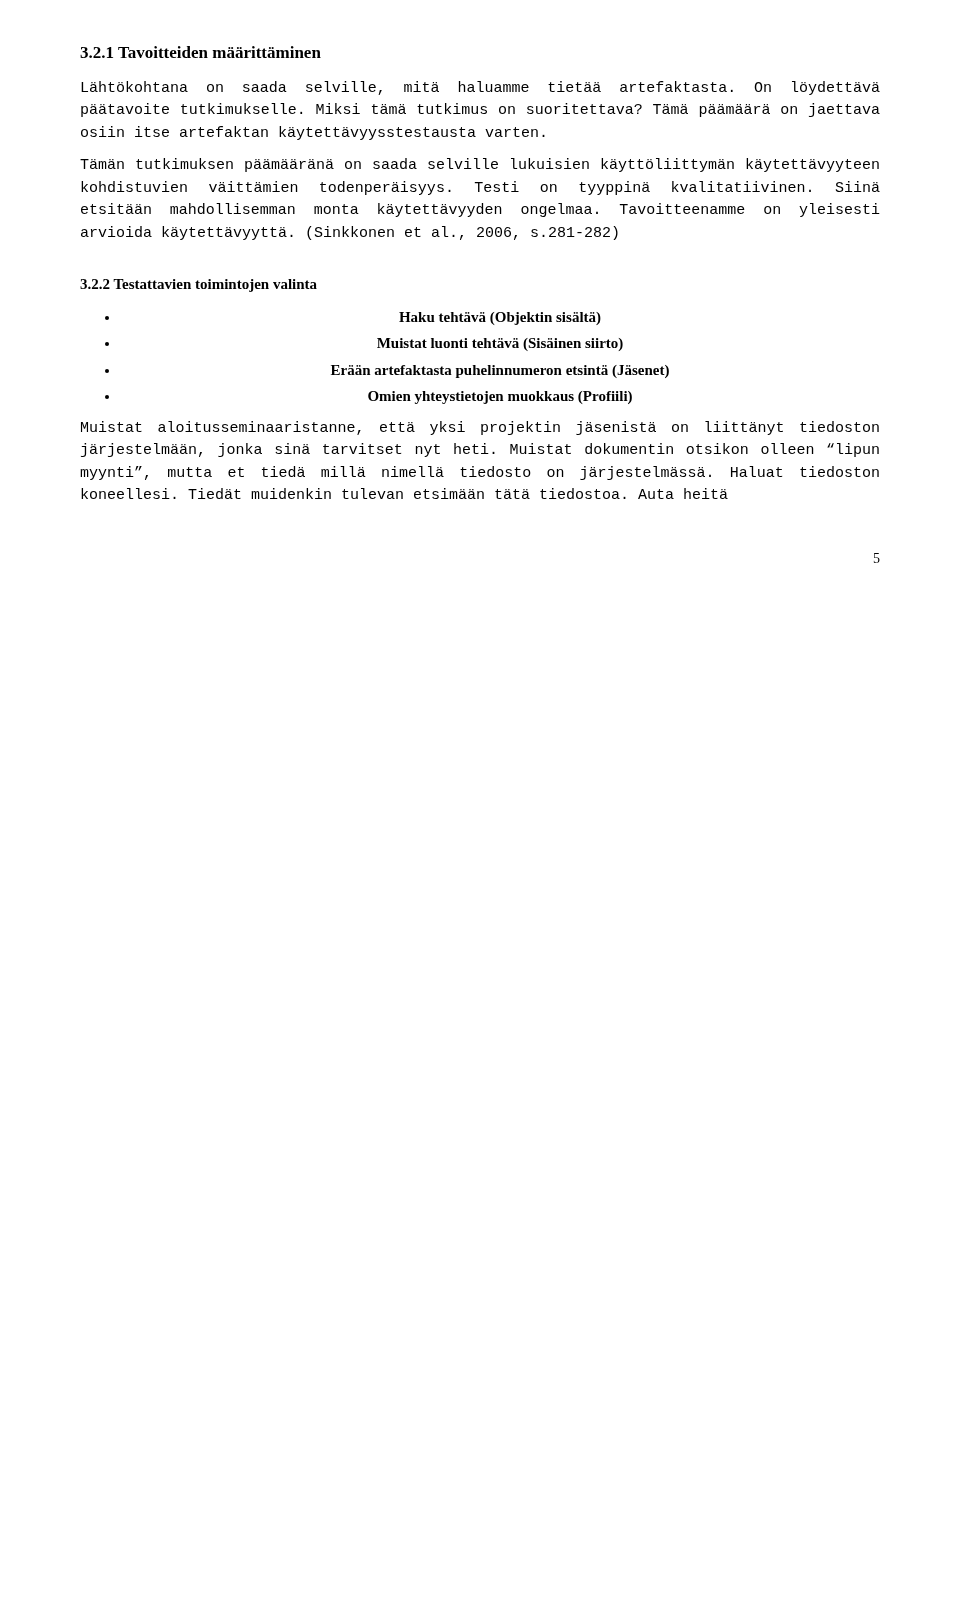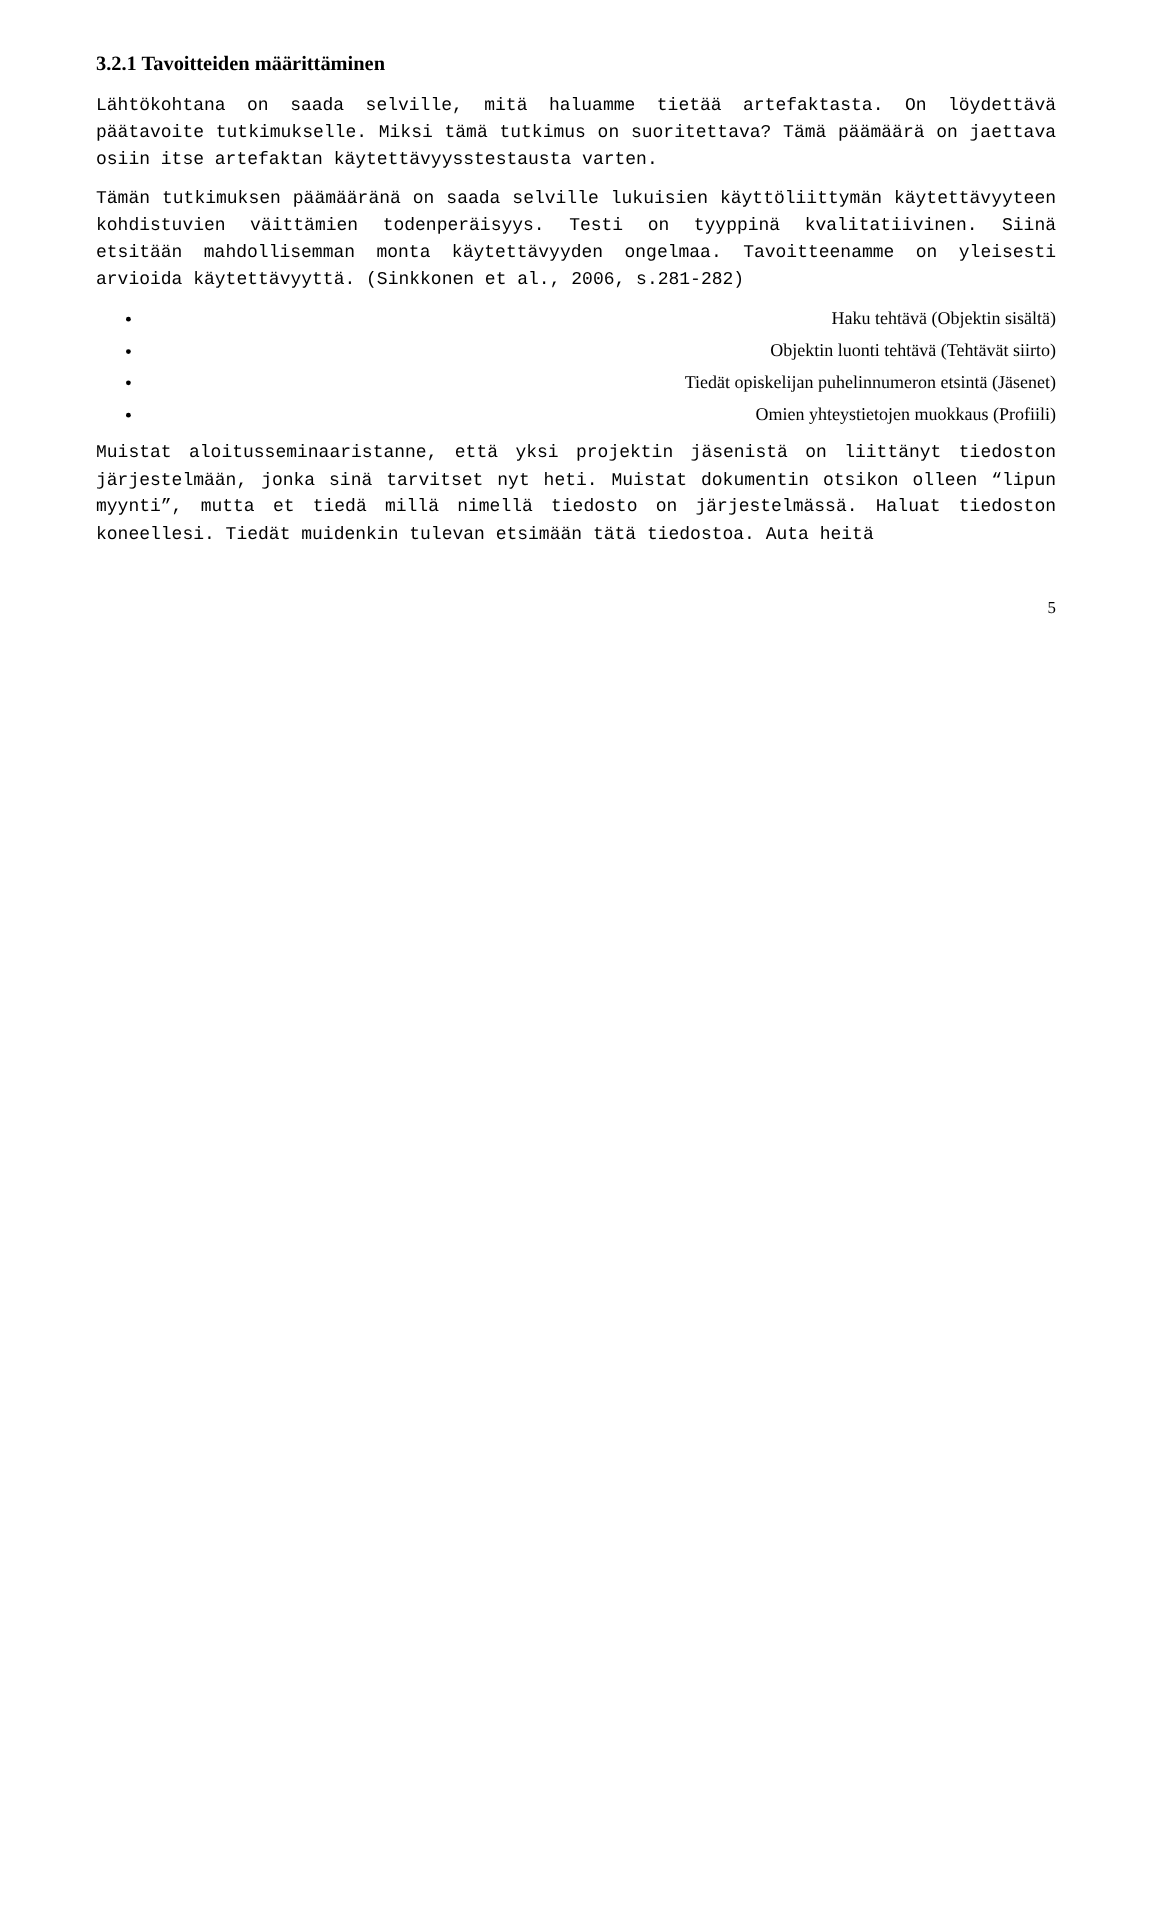--- a/index.html
+++ b/index.html
@@ -46,21 +46,22 @@
       font-family: Liberation Mono, monospace;
     }
 
     ul {
       margin: 10px 0 10px 40px;
       list-style-type: disc;
     }
 
     ul li {
       margin-bottom: 4px;
-      text-align: right;
+      text-align: center;
+      font-weight: bold;
     }
 
     .page-number {
       text-align: right;
       margin-top: 40px;
       font-size: 14px;
     }
 
     .italic-quote {
       font-style: normal;
@@ -70,25 +71,26 @@
 </head>
 <body>
 
 <div class="page-content">
 
   <h2>3.2.1 Tavoitteiden määrittäminen</h2>
 
   <p>Lähtökohtana on saada selville, mitä haluamme tietää artefaktasta. On löydettävä päätavoite tutkimukselle. Miksi tämä tutkimus on suoritettava? Tämä päämäärä on jaettava osiin itse artefaktan käytettävyysstestausta varten.</p>
   <p>Tämän tutkimuksen päämääränä on saada selville lukuisien käyttöliittymän käytettävyyteen kohdistuvien väittämien todenperäisyys. Testi on tyyppinä kvalitatiivinen. Siinä etsitään mahdollisemman monta käytettävyyden ongelmaa. Tavoitteenamme on yleisesti arvioida käytettävyyttä. (Sinkkonen et al., 2006, s.281-282)</p>
 
+  <h3>3.2.2 Testattavien toimintojen valinta</h3>
 
 
   <ul>
     <li>Haku tehtävä (Objektin sisältä)</li>
-    <li>Objektin luonti tehtävä (Tehtävät siirto)</li>
-    <li>Tiedät opiskelijan puhelinnumeron etsintä (Jäsenet)</li>
+    <li>Muistat luonti tehtävä (Sisäinen siirto)</li>
+    <li>Erään artefaktasta puhelinnumeron etsintä (Jäsenet)</li>
     <li>Omien yhteystietojen muokkaus (Profiili)</li>
   </ul>
 
   <p class="italic-quote">Muistat aloitusseminaaristanne, että yksi projektin jäsenistä on liittänyt tiedoston järjestelmään, jonka sinä tarvitset nyt heti. Muistat dokumentin otsikon olleen “lipun myynti”, mutta et tiedä millä nimellä tiedosto on järjestelmässä. Haluat tiedoston koneellesi. Tiedät muidenkin tulevan etsimään tätä tiedostoa. Auta heitä</p>
 
   <div class="page-number">5</div>
 </div>
 
 </body></html>

